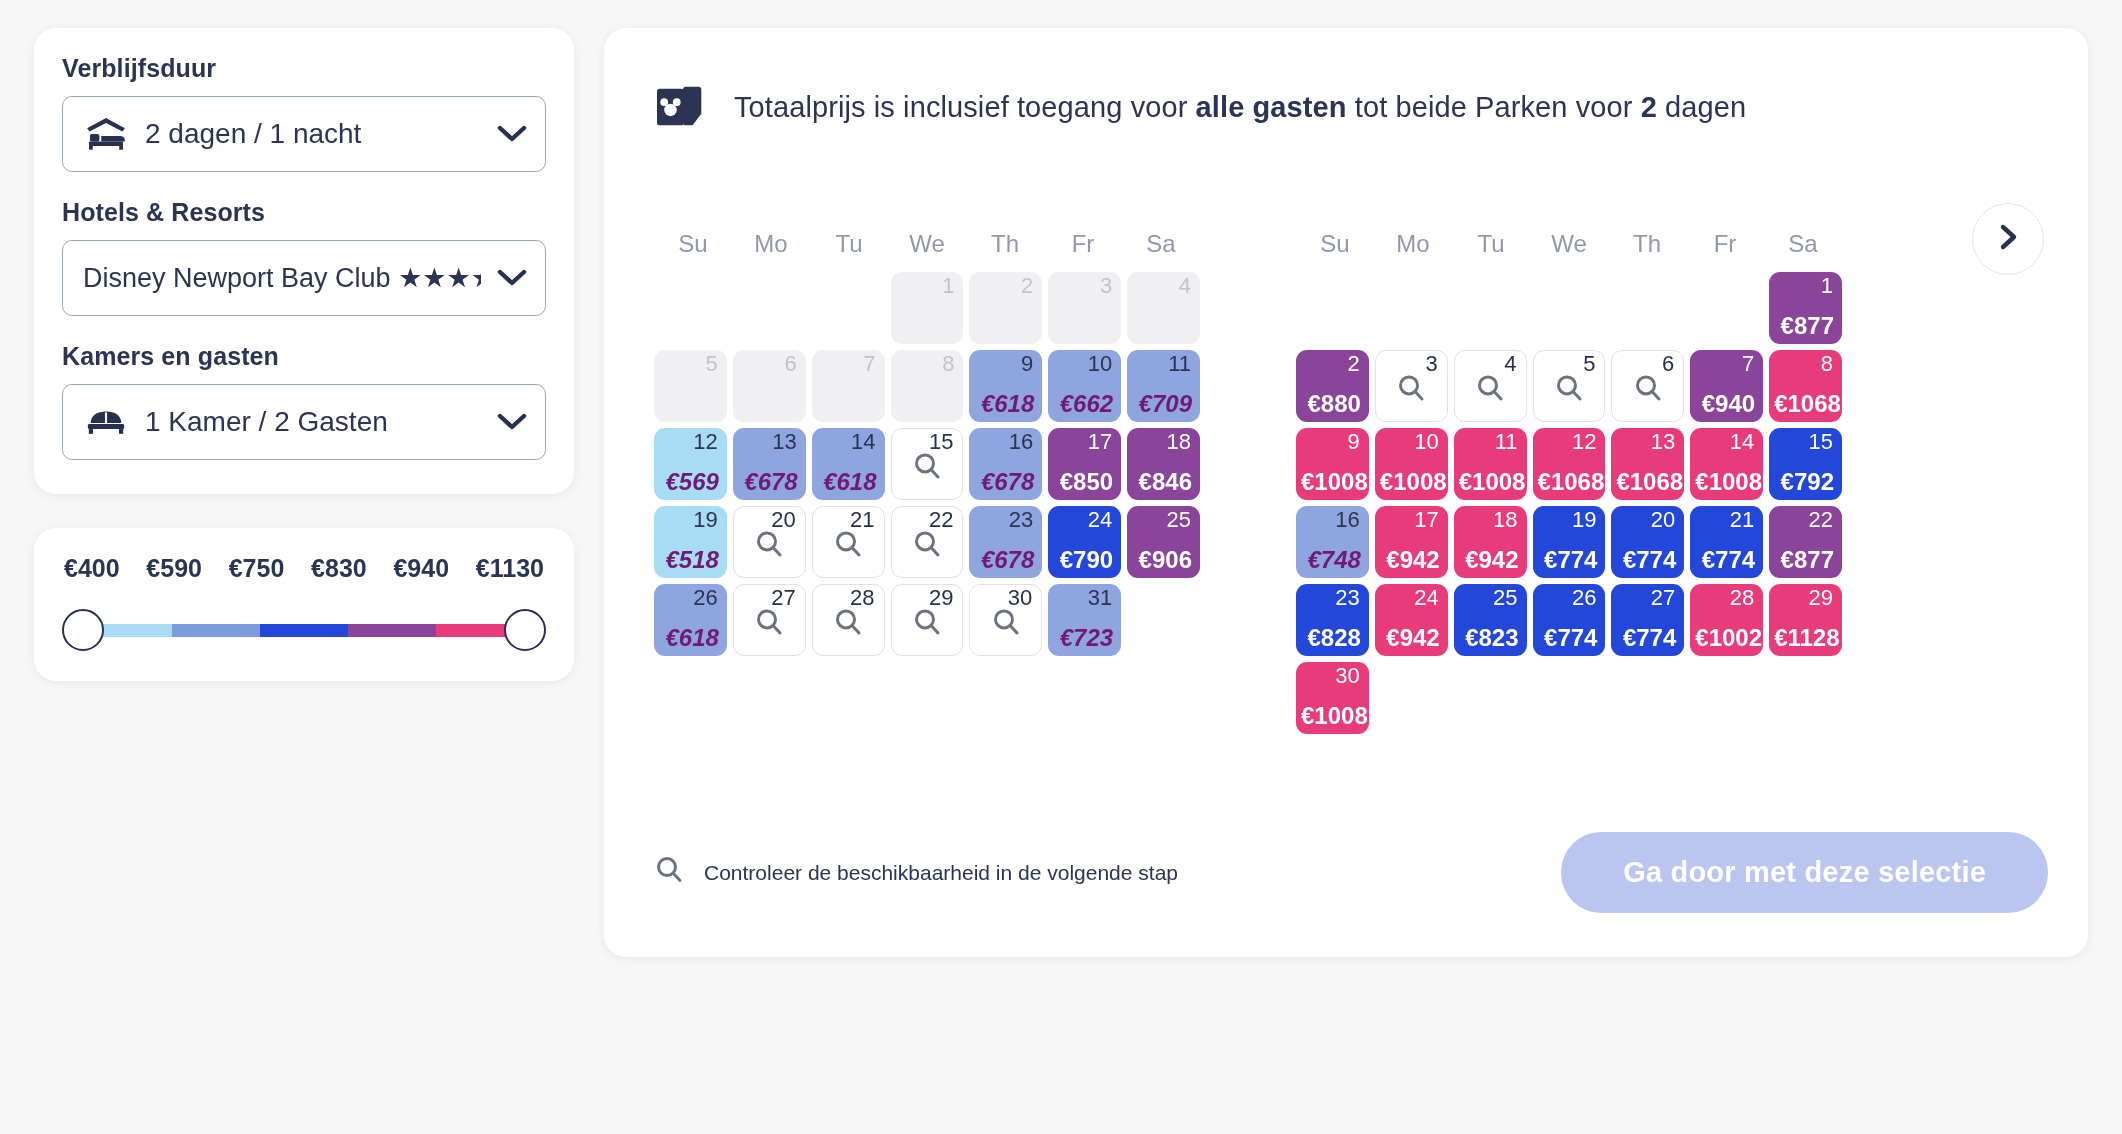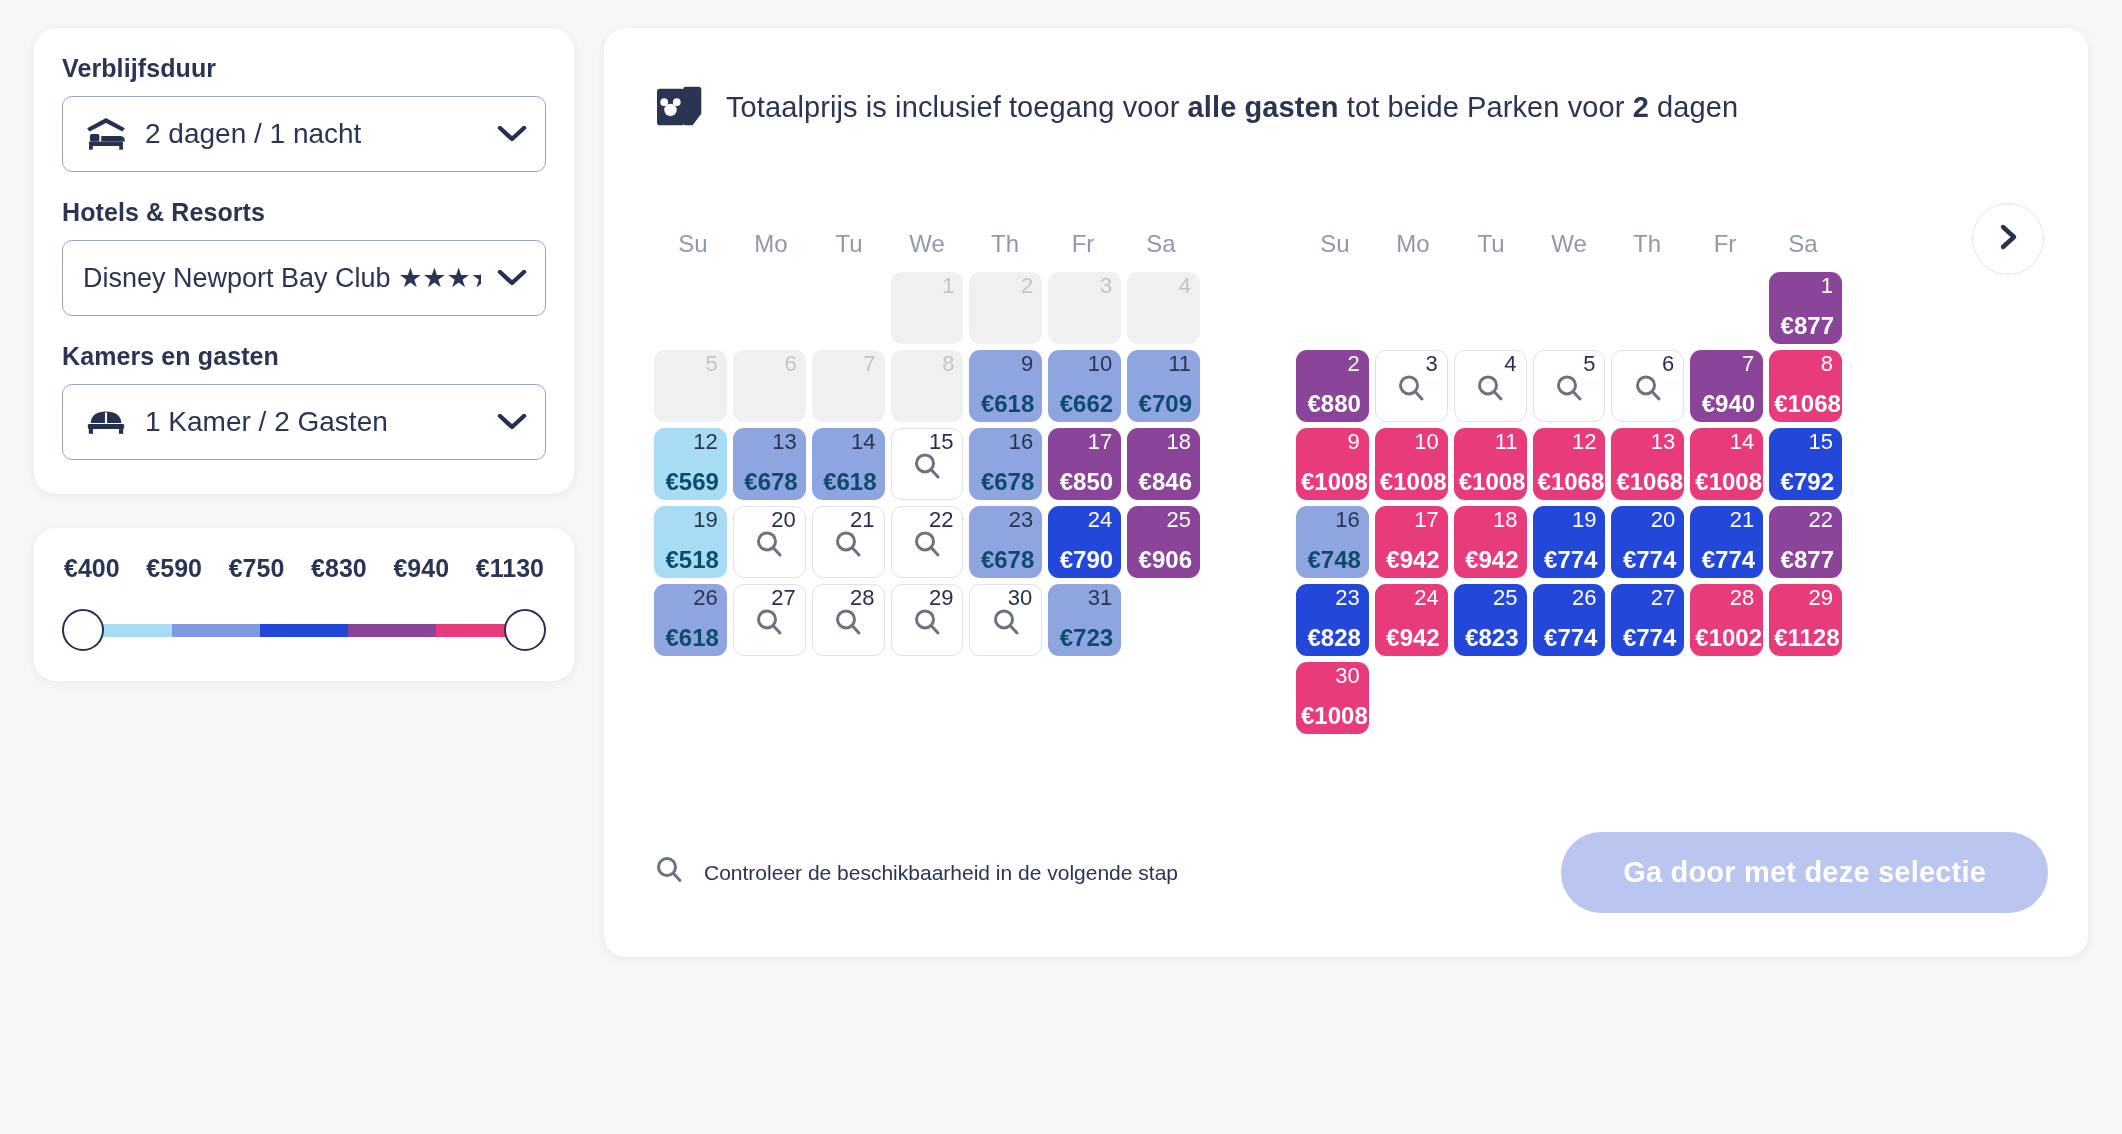--- a/index.html
+++ b/index.html
@@ -58,21 +58,21 @@
   }
   .knob.lo { left: 0; }
   .knob.hi { right: 0; }
 
   
   .right-panel {
     flex: 1; background: #fff; border-radius: 22px;
     box-shadow: 0 2px 10px rgba(30,40,80,0.07);
     position: relative; padding: 34px 40px 0 40px;
   }
-  .banner { display: flex; align-items: center; gap: 12px; margin-top: 14px; margin-left: 8px; }
+  .banner { display: flex; align-items: center; gap: 20px; margin-top: 14px; margin-left: 8px; }
   .banner-icon { width: 62px; height: 62px; flex:0 0 62px; display:flex; align-items:center; justify-content:center;}
   .banner-text { font-size: 29px; color: #2b3453; letter-spacing: .1px; }
   .banner-text b { font-weight: bold; }
 
   .next-btn {
     position: absolute; right: 44px; top: 175px;
     width: 72px; height: 72px; border-radius: 50%;
     border: 1.6px solid #e2e4e9; background: #fff;
     display: flex; align-items: center; justify-content: center; cursor: pointer;
   }
@@ -104,21 +104,21 @@
     background: #fff; border: 1.4px solid #dfe1e7;
   }
   .cell.avail .d { color: #27304f; top: 2px; }
   .cell.avail .mag {
     position: absolute; left: 0; right: 0; top: 50%; transform: translateY(-42%);
     display: flex; align-items: center; justify-content: center;
   }
   .cell.avail .mag svg { width: 30px; height: 30px; }
   .cell.dark .d, .cell.dark .p { color: #fff; }
   .cell.light .d { color: #2b3453; }
-  .cell.light .p { color: #0c4a6e; }
+  .cell.light .p { color: #701a75; font-style: italic; }
 
   
   .footer {
     position: absolute; left: 40px; right: 40px; bottom: 44px;
     display: flex; align-items: center; justify-content: space-between;
   }
   .hint { display: flex; align-items: center; gap: 20px; padding-left: 10px; }
   .hint svg { width: 30px; height: 30px; }
   .hint span { font-size: 21px; color: #2b3453; }
   .cta {

